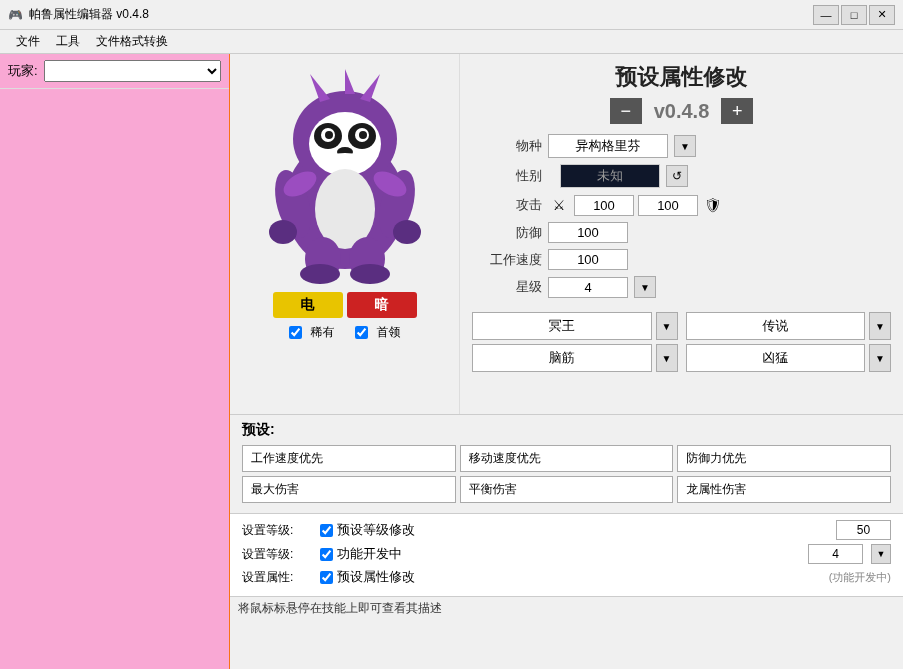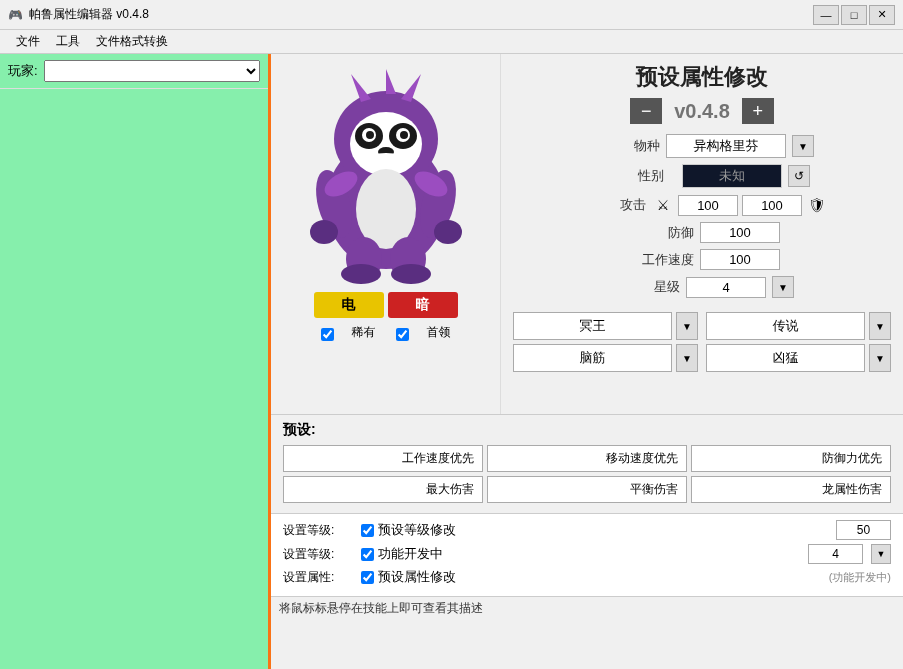--- a/index.html
+++ b/index.html
@@ -62,23 +62,23 @@
     }
 
     
     .main-container {
       display: flex;
       height: calc(669px - 54px);
     }
 
     
     .left-panel {
-      width: 271px;
-      border-right: 3px solid #f97316;
-      background: #86efac;
+      width: 230px;
+      border-right: 1px solid #f97316;
+      background: #f9a8d4;
       display: flex;
       flex-direction: column;
     }
     .player-row {
       display: flex;
       align-items: center;
       padding: 6px 8px;
       gap: 6px;
       border-bottom: 1px solid #ddd;
     }
@@ -147,22 +147,22 @@
     .type-electric { background: #e8c400; color: #000; }
     .type-dark { background: #cc2222; }
 
     .checkboxes-row {
       display: flex;
       gap: 20px;
       margin-top: 6px;
     }
     .checkbox-item {
       display: flex;
-      align-items: flex-end;
-      gap: 18px;
+      align-items: center;
+      gap: 9px;
       font-size: 12px;
     }
 
     
     .stats-panel {
       flex: 1;
       padding: 8px 12px;
       display: flex;
       flex-direction: column;
     }
@@ -201,21 +201,20 @@
       font-weight: bold;
       color: #737373;
     }
 
     
     .stat-row {
       display: flex;
       align-items: center;
       margin-bottom: 6px;
       gap: 6px;
-      justify-content: center;
     }
     .stat-label {
       width: 70px;
       text-align: right;
       font-size: 13px;
       color: #333;
     }
     .stat-value-box {
       border: 1px solid #aaa;
       background: white;
@@ -315,21 +314,21 @@
       gap: 4px;
       margin-bottom: 4px;
     }
     .preset-btn {
       flex: 1;
       padding: 4px 8px;
       border: 1px solid #aaa;
       background: white;
       cursor: pointer;
       font-size: 12px;
-      text-align: right;
+      text-align: left;
     }
 
     
     .settings-area {
       padding: 6px 12px;
       border-top: 1px solid #ccc;
       background: white;
     }
     .settings-row {
       display: flex;

